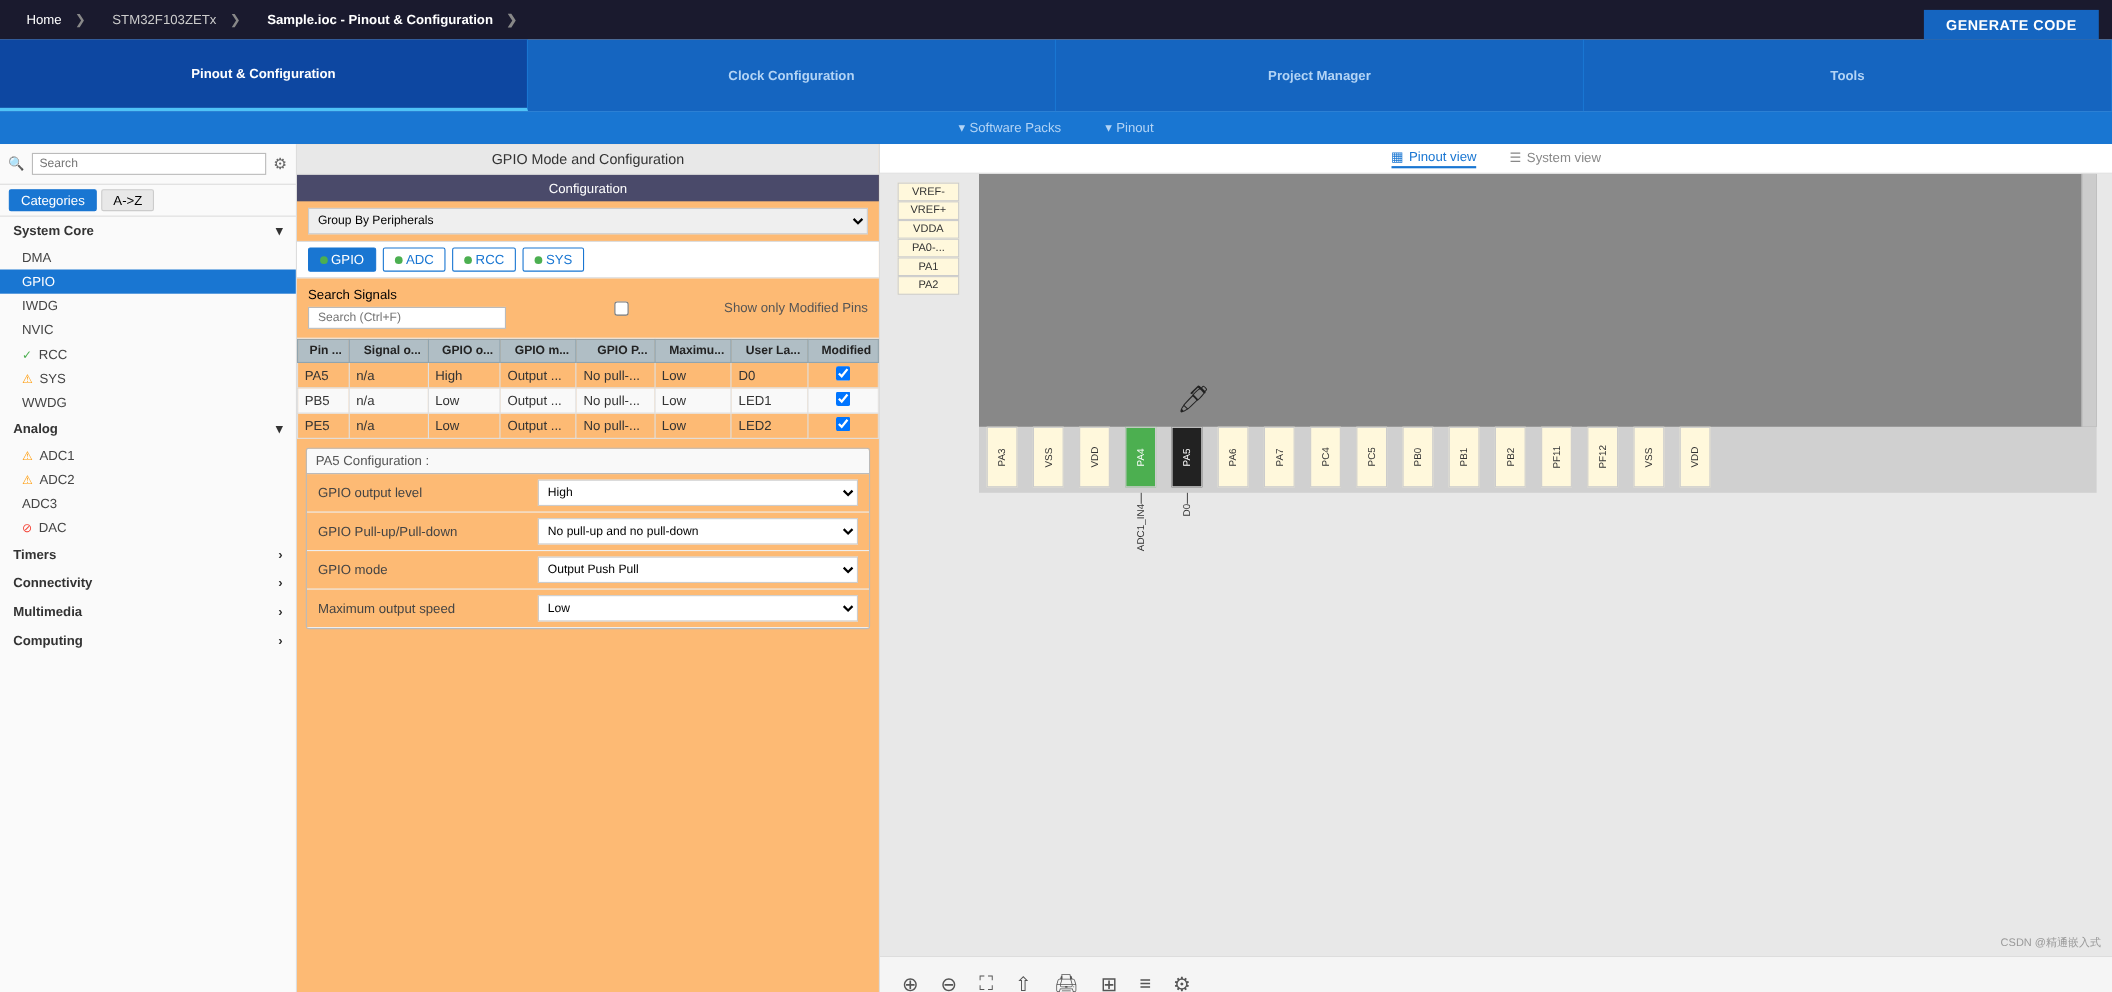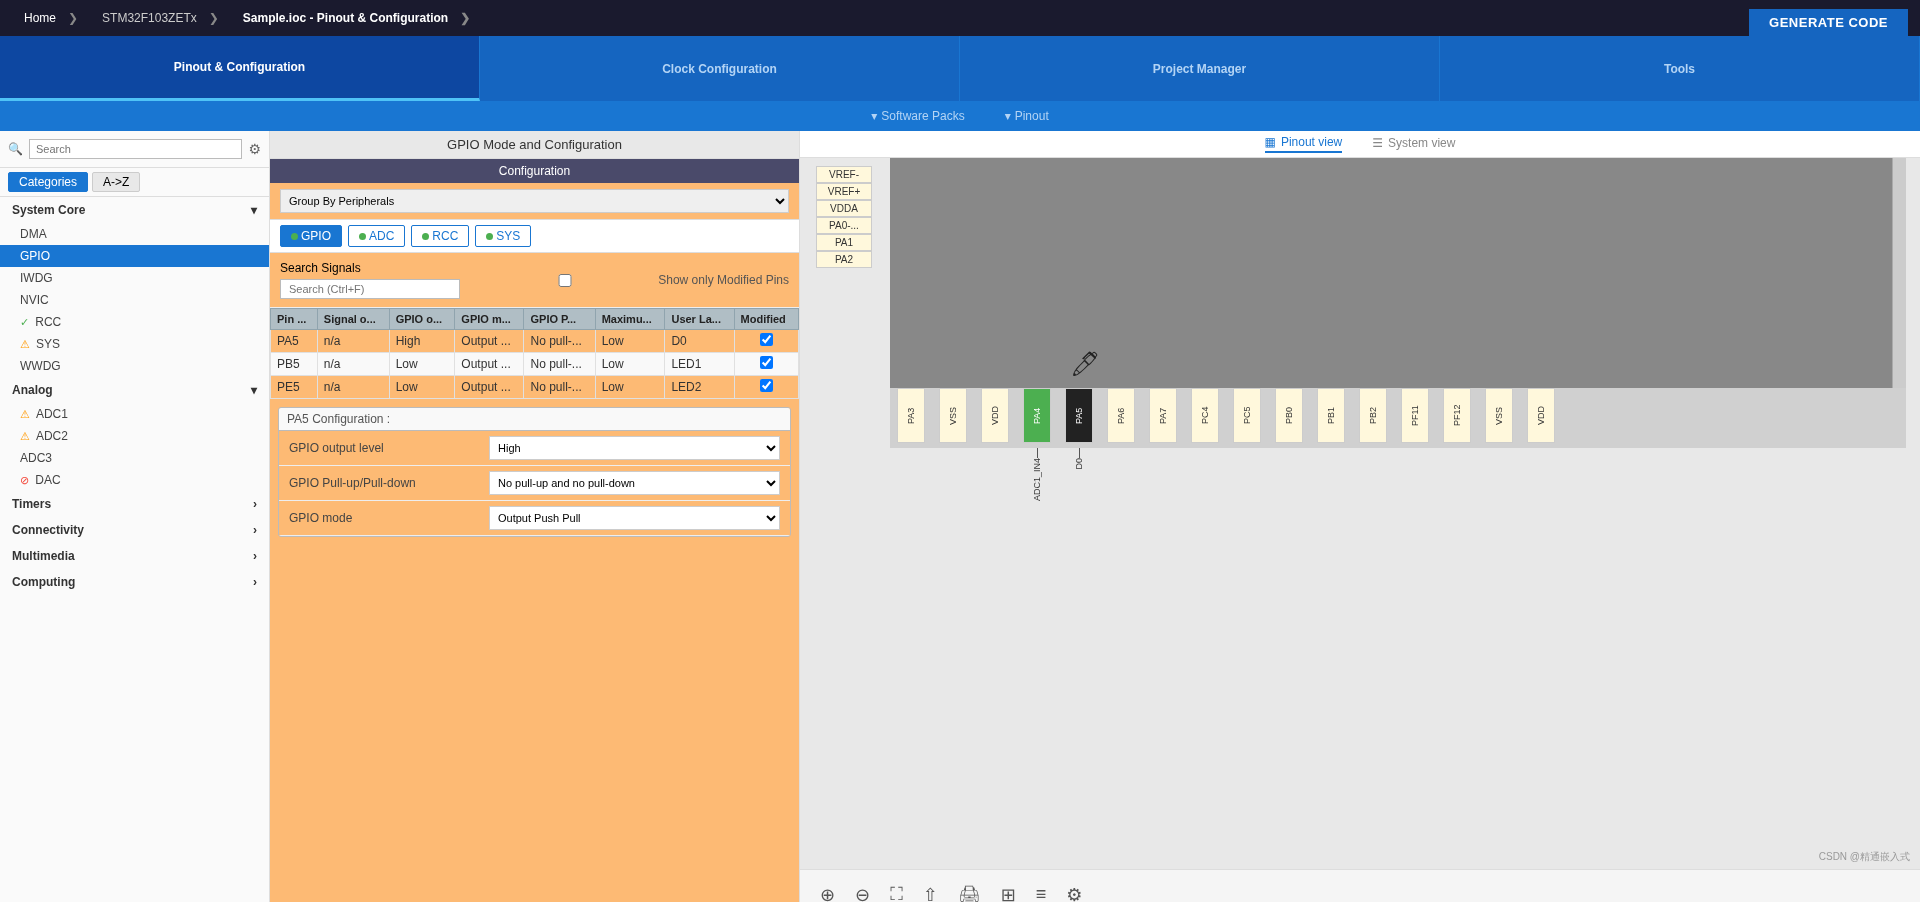--- a/index.html
+++ b/index.html
@@ -244,21 +244,21 @@
 
     
     .signal-table {
       width: 100%;
       border-collapse: collapse;
       font-size: 11px;
     }
     .signal-table th {
       background: #b0bec5;
       padding: 4px 6px;
-      text-align: left;
+      text-align: right;
       border: 1px solid #90a4ae;
       font-weight: bold;
       font-size: 11px;
       color: #222;
     }
     .signal-table td {
       padding: 3px 6px;
       border: 1px solid #e0e0e0;
       color: #333;
     }
@@ -641,20 +641,28 @@
             <option>Pull-down</option>
           </select>
         </div>
         <div class="config-row">
           <label>GPIO mode</label>
           <select>
             <option>Output Push Pull</option>
             <option>Output Open Drain</option>
           </select>
         </div>
+        <div class="config-row">
+          <label>Maximum output speed</label>
+          <select>
+            <option>Low</option>
+            <option>Medium</option>
+            <option>High</option>
+          </select>
+        </div>
       </div>
     </div>
 
     <div class="pinout-area">
       <div class="pinout-view-tabs">
         <div class="view-tab active">
           <span>▦</span>
           <span>Pinout view</span>
         </div>
         <div class="view-tab">

